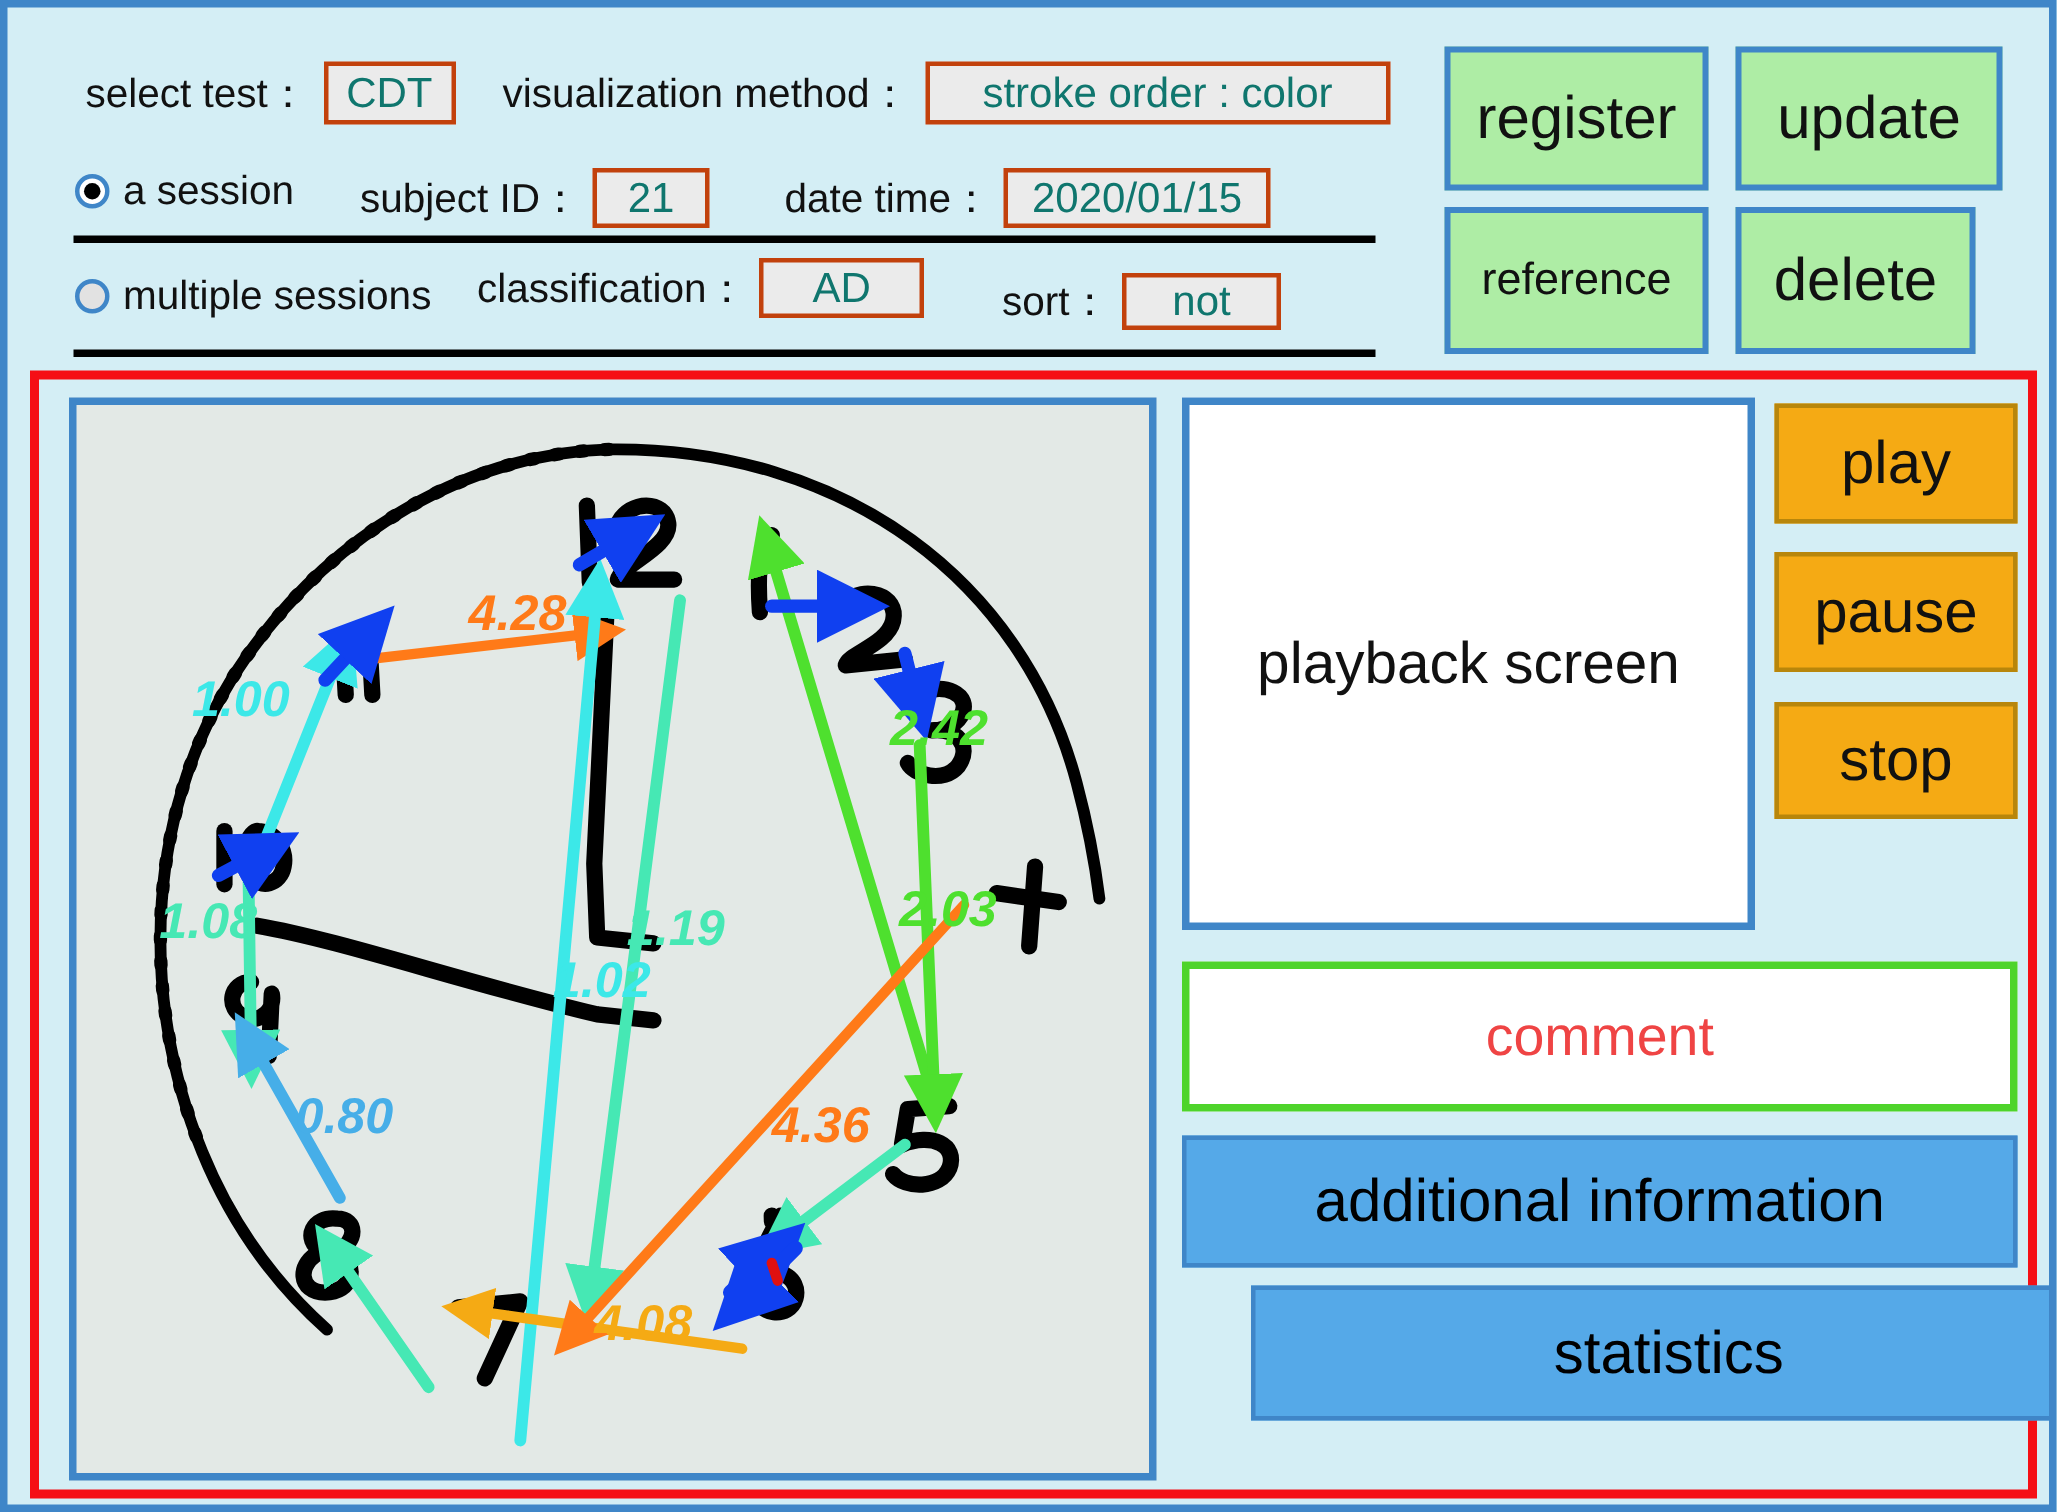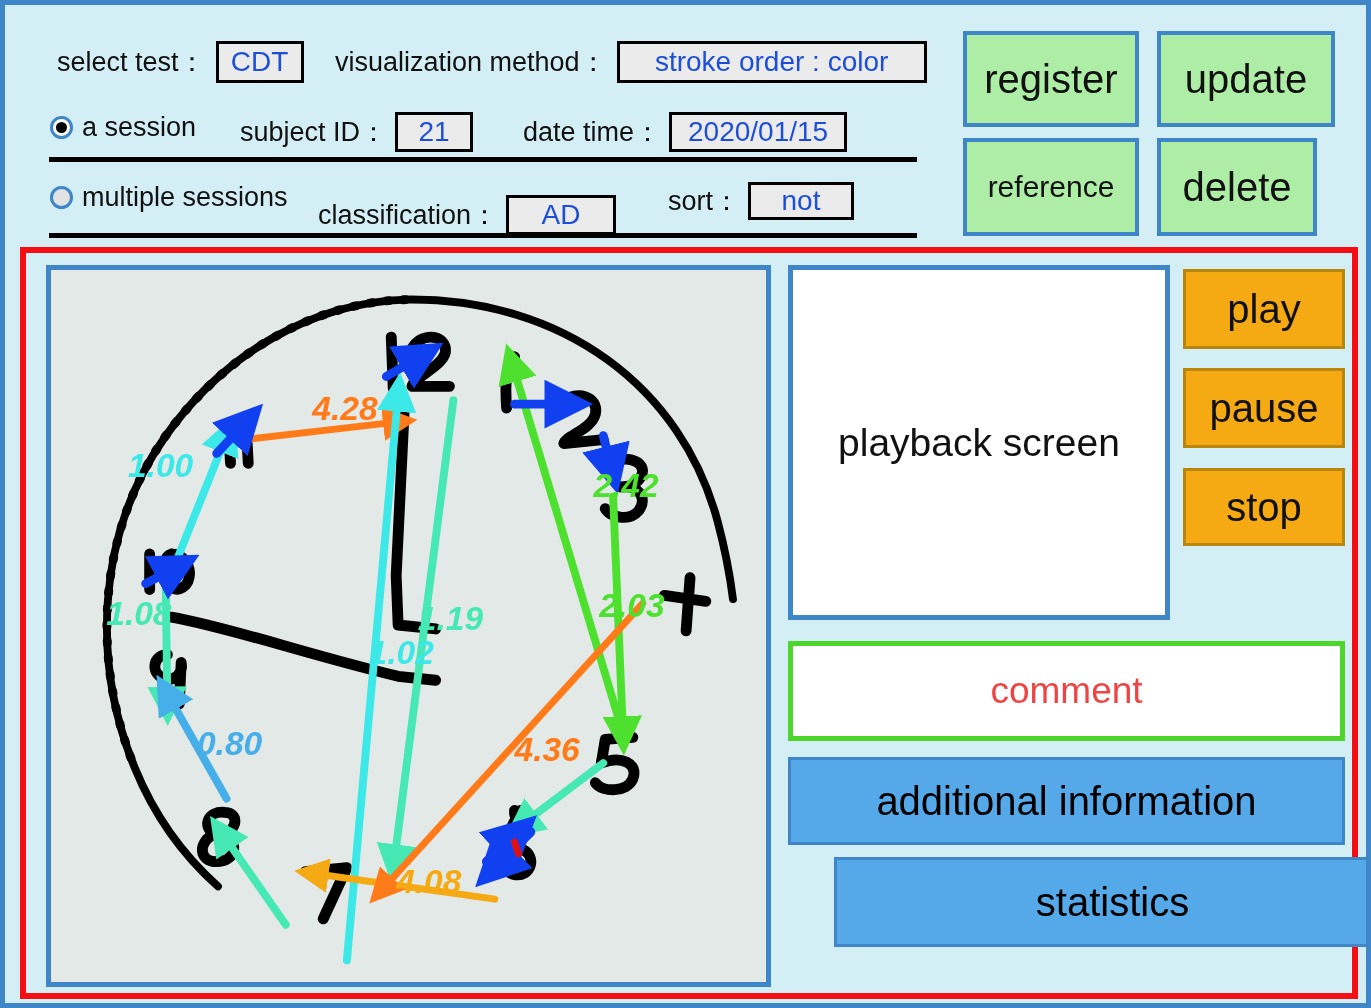--- a/index.html
+++ b/index.html
@@ -12,22 +12,22 @@
     border:5px solid #3f86c8;
     position:relative;
   }
   .app{position:absolute;inset:0;}
 
   
   .header{position:absolute;left:0;top:0;width:950px;height:238px;padding-left:30px;}
   .row{position:absolute;display:flex;align-items:center;white-space:nowrap;}
   .lbl{font-size:27px;color:#111;letter-spacing:0px;}
   .field{
-    background:#ebebeb;border:3px solid #000000;
-    font-size:28px;color:#1d4ed8;text-align:left;
+    background:#ebebeb;border:3px solid #c2410c;
+    font-size:28px;color:#0f766e;text-align:left;
     display:flex;align-items:center;justify-content:center;
     box-sizing:border-box;
   }
   #row-test{left:52px;top:36px;}
   #f-test{width:88px;height:42px;margin-left:10px;}
   #row-vis{left:330px;top:36px;}
   #f-vis{width:310px;height:42px;margin-left:10px;}
 
   #row-session{left:45px;top:107px;}
   .radio{
@@ -37,21 +37,21 @@
     margin-right:9px;flex:none;
   }
   .radio.on{background:#fff;}
   .radio.on::after{content:"";width:11px;height:11px;border-radius:50%;background:#000;}
   #row-subject{left:235px;top:107px;}
   #f-subject{width:78px;height:40px;margin-left:8px;}
   #row-date{left:518px;top:107px;}
   #f-date{width:178px;height:40px;margin-left:8px;}
 
   #row-multi{left:45px;top:177px;}
-  #row-class{left:313px;top:190px;}
+  #row-class{left:313px;top:167px;}
   #f-class{width:110px;height:40px;margin-left:8px;}
   #row-sort{left:663px;top:177px;}
   #f-sort{width:106px;height:38px;margin-left:8px;}
 
   .hr{position:absolute;left:44px;width:868px;height:5px;background:#000;}
   #hr1{top:152px;}
   #hr2{top:228px;}
 
   
   .gbtn{

